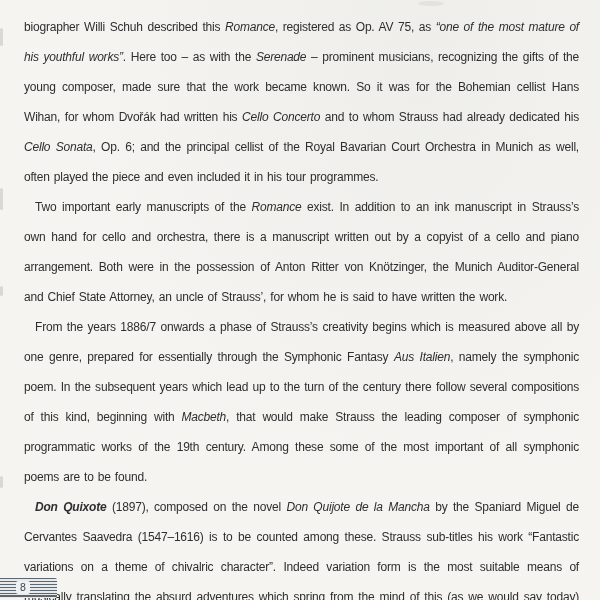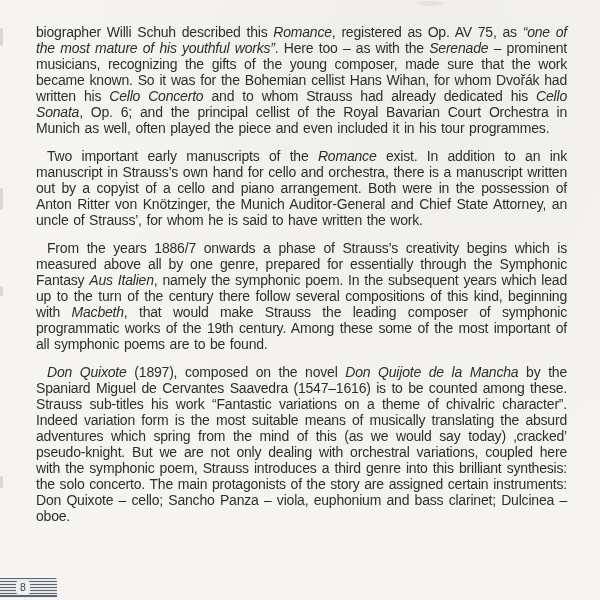--- a/index.html
+++ b/index.html
@@ -21,32 +21,32 @@
     color: #2e2e2e;
     box-sizing: border-box;
   }
   .text {
     position: absolute;
     left: 24px;
     right: 21px;
     top: 12px;
   }
   .para {
-    margin: 12px;
-    font-size: 14px;
-    line-height: 16px;
+    margin: 0;
+    font-size: 12px;
+    line-height: 30px;
     letter-spacing: -0.2px;
     word-spacing: 1px;
     text-align: justify;
     color: #2e2e2e;
   }
   .para.indent { text-indent: 11px; }
   .normal { font-style: normal; }
   .italic { font-style: italic; }
-  .bold-italic { font-style: italic; font-weight: normal; }
+  .bold-italic { font-style: italic; font-weight: bold; }
   .stripe {
     position: absolute;
     left: 0;
     top: 578px;
     width: 57px;
     height: 20px;
     background: repeating-linear-gradient(
       to bottom,
       #5b6670 0px, #5b6670 1.4px,
       #e7e9ea 1.4px, #e7e9ea 2.9px

